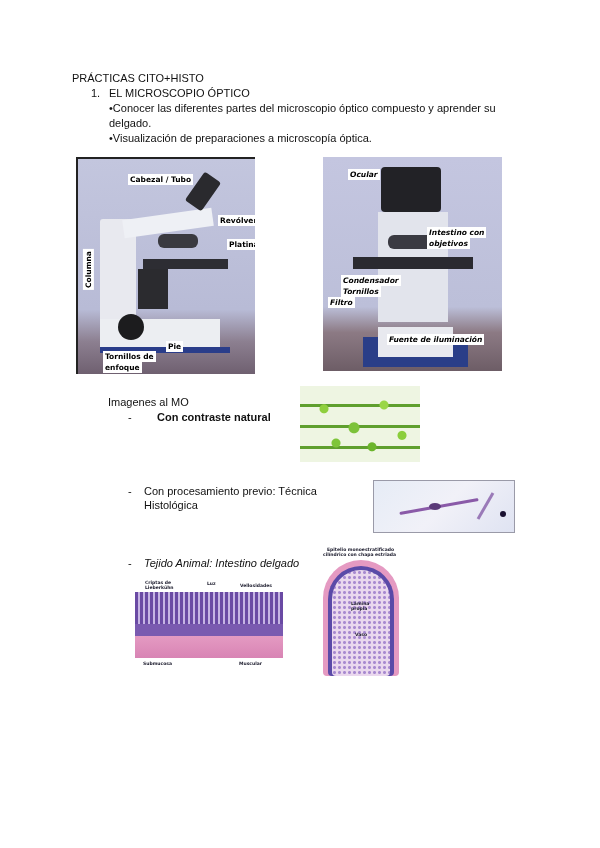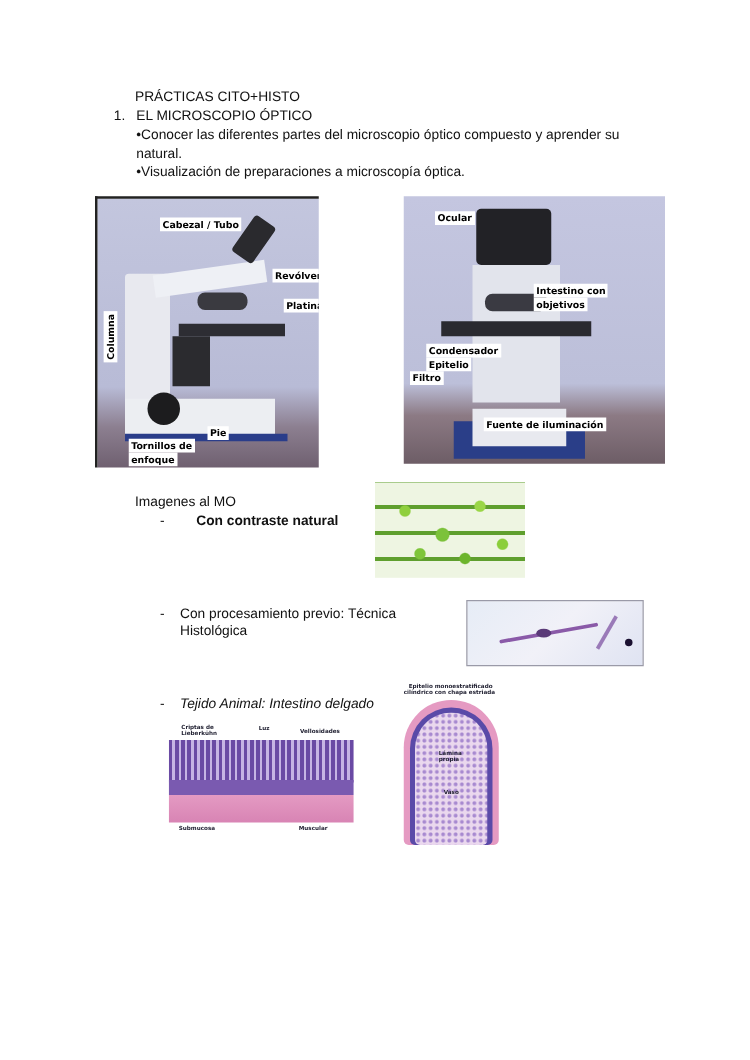--- a/index.html
+++ b/index.html
@@ -8,25 +8,25 @@
   .abs { position:absolute; }
   .t { white-space:nowrap; line-height:14px; }
   .img { position:absolute; overflow:hidden; }
   .lbl { position:absolute; background:#fff; color:#000; font-weight:bold;
          font-size:7.5px; line-height:9px; padding:1px 2px; font-family:"DejaVu Sans", sans-serif; white-space:nowrap; }
   .tiny { position:absolute; font-size:4.5px; line-height:5px; color:#223; font-weight:bold; white-space:nowrap; font-family:"DejaVu Sans", sans-serif; }
 </style>
 </head>
 <body>
 
-<div class="abs t" style="left:72px;top:71px;margin-left:36px;">PRÁCTICAS CITO+HISTO</div>
+<div class="abs t" style="left:72px;top:71px;">PRÁCTICAS CITO+HISTO</div>
 <div class="abs t" style="left:91px;top:86px;">1.</div>
 <div class="abs t" style="left:109px;top:86px;">EL MICROSCOPIO ÓPTICO</div>
 <div class="abs t" style="left:109px;top:101px;">•Conocer las diferentes partes del microscopio óptico compuesto y aprender su</div>
-<div class="abs t" style="left:109px;top:116px;">natural.</div>
+<div class="abs t" style="left:109px;top:116px;">delgado.</div>
 <div class="abs t" style="left:109px;top:131px;">•Visualización de preparaciones a microscopía óptica.</div>
 
 <div class="img" style="left:76px;top:157px;width:177px;height:215px;background:linear-gradient(180deg,#c3c6de 0%,#b8bbd6 70%,#8c7f90 85%,#6f6070 100%);border-left:2px solid #222;border-top:2px solid #222;">
 
   <div class="abs" style="left:22px;top:60px;width:36px;height:130px;background:#e8e9ef;border-radius:3px;"></div>
   <div class="abs" style="left:22px;top:160px;width:120px;height:30px;background:#eceef2;"></div>
   <div class="abs" style="left:22px;top:188px;width:130px;height:6px;background:#2a3d8a;"></div>
   <div class="abs" style="left:45px;top:55px;width:90px;height:18px;background:#eef0f5;transform:rotate(-8deg);"></div>
   <div class="abs" style="left:115px;top:15px;width:20px;height:35px;background:#2a2a2e;transform:rotate(35deg);border-radius:3px;"></div>
   <div class="abs" style="left:65px;top:100px;width:85px;height:10px;background:#2d2d33;"></div>
@@ -36,32 +36,32 @@
 
   <div class="lbl" style="left:50px;top:15px;">Cabezal / Tubo</div>
   <div class="lbl" style="left:140px;top:56px;">Revólver</div>
   <div class="lbl" style="left:149px;top:80px;">Platina</div>
   <div class="lbl" style="left:-10px;top:105px;transform:rotate(-90deg);">Columna</div>
   <div class="lbl" style="left:88px;top:182px;">Pie</div>
   <div class="lbl" style="left:25px;top:192px;">Tornillos de</div>
   <div class="lbl" style="left:25px;top:203px;">enfoque</div>
 </div>
 
-<div class="img" style="left:323px;top:157px;width:209px;height:214px;background:linear-gradient(180deg,#c4c6e0 0%,#bcbfd9 70%,#8c7a84 82%,#6d5d66 100%);">
+<div class="img" style="left:323px;top:157px;width:179px;height:214px;background:linear-gradient(180deg,#c4c6e0 0%,#bcbfd9 70%,#8c7a84 82%,#6d5d66 100%);font-style:italic;">
   <div class="abs" style="left:58px;top:10px;width:60px;height:45px;background:#222226;border-radius:4px;"></div>
   <div class="abs" style="left:55px;top:55px;width:70px;height:110px;background:#e2e4ec;"></div>
   <div class="abs" style="left:30px;top:100px;width:120px;height:12px;background:#2a2a30;"></div>
   <div class="abs" style="left:65px;top:78px;width:50px;height:14px;background:#3a3a42;border-radius:6px;"></div>
   <div class="abs" style="left:40px;top:180px;width:105px;height:30px;background:#2a3e88;"></div>
   <div class="abs" style="left:55px;top:170px;width:75px;height:30px;background:#e8e9ef;"></div>
   <div class="lbl" style="left:25px;top:12px;">Ocular</div>
   <div class="lbl" style="left:104px;top:70px;">Intestino con</div>
   <div class="lbl" style="left:104px;top:81px;">objetivos</div>
   <div class="lbl" style="left:18px;top:118px;">Condensador</div>
-  <div class="lbl" style="left:18px;top:129px;">Epitelio</div>
+  <div class="lbl" style="left:18px;top:129px;">Tornillos</div>
   <div class="lbl" style="left:5px;top:140px;">Filtro</div>
   <div class="lbl" style="left:64px;top:177px;">Fuente de iluminación</div>
 </div>
 
 <div class="abs t" style="left:108px;top:395px;">Imagenes al MO</div>
 <div class="abs t" style="left:128px;top:410px;">-</div>
 <div class="abs t" style="left:157px;top:410px;font-weight:bold;">Con contraste natural</div>
 
 <div class="img" style="left:300px;top:386px;width:120px;height:76px;background:
   radial-gradient(circle at 20% 30%, #8fcf3e 0 4px, transparent 5px),

